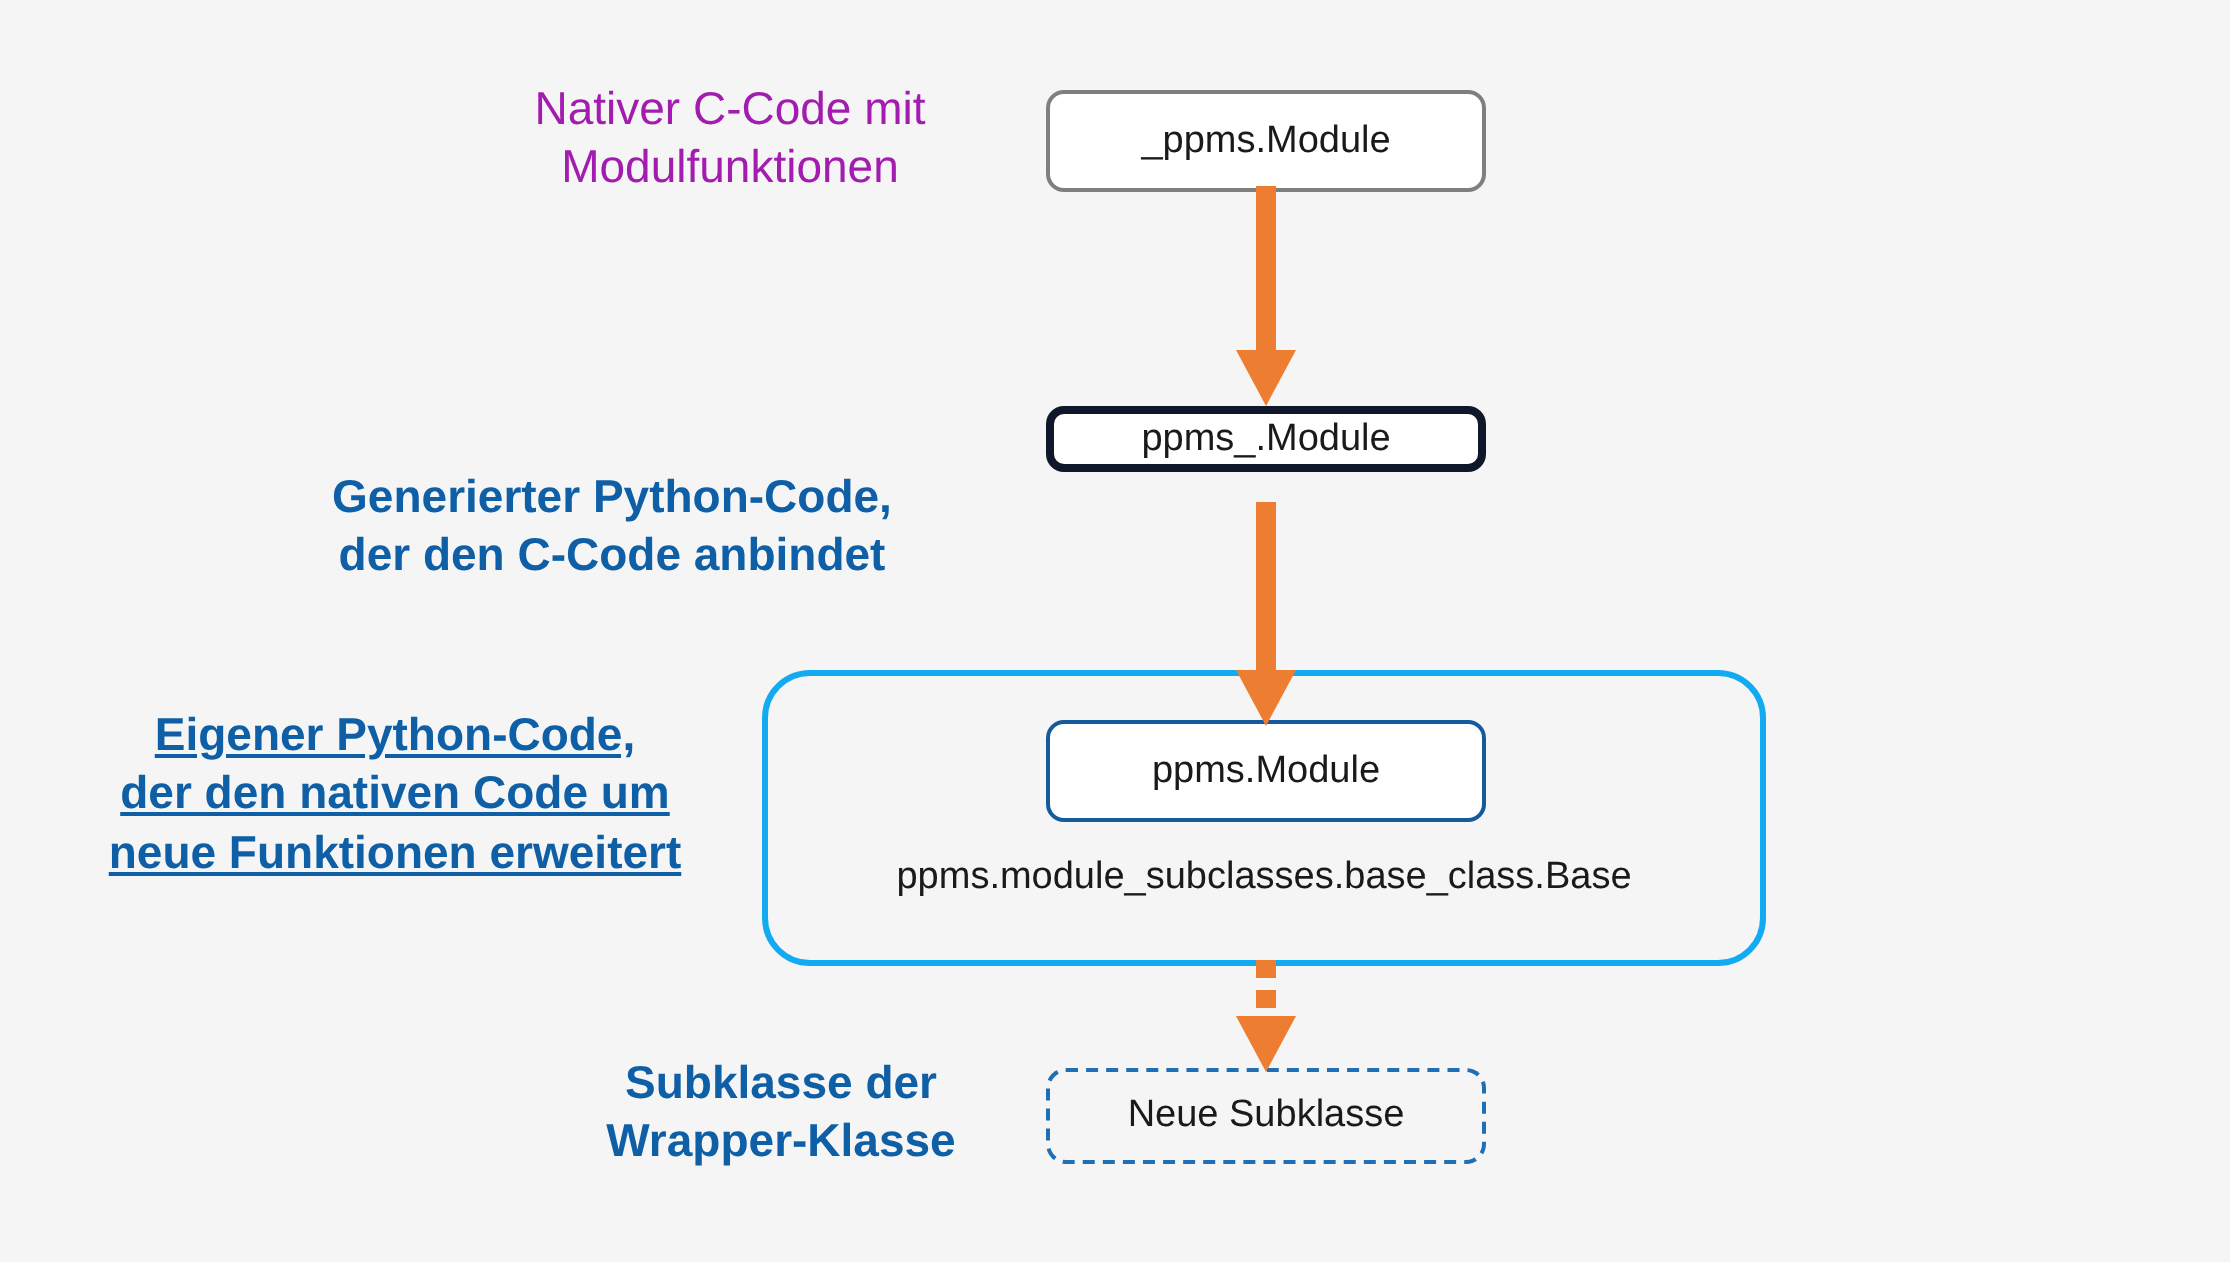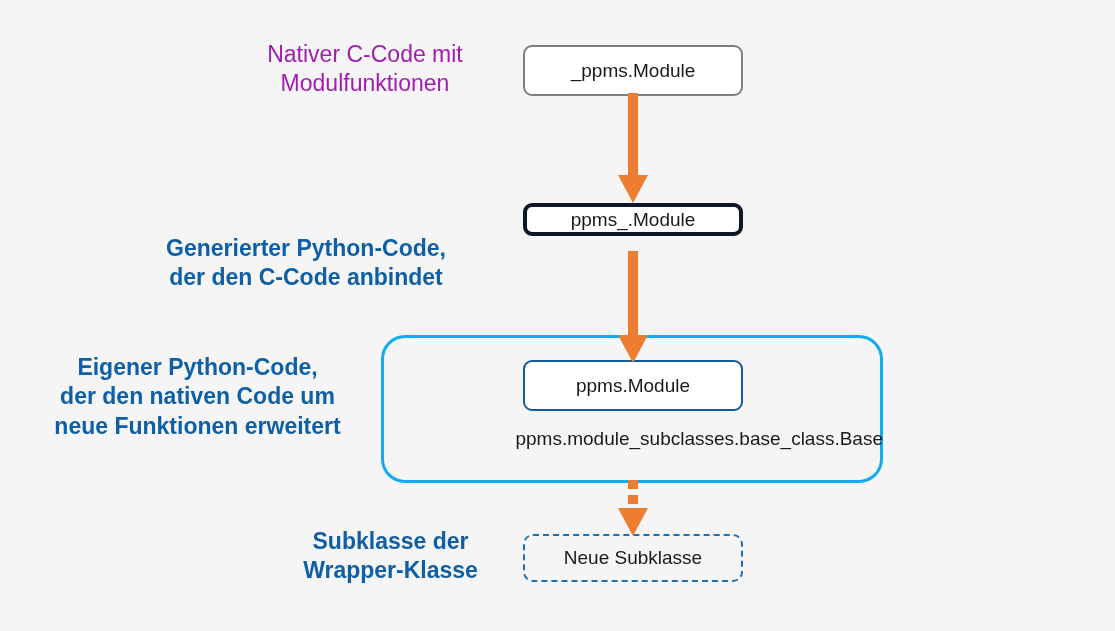--- a/index.html
+++ b/index.html
@@ -27,21 +27,21 @@
     line-height: 1.28;
     font-size: 23px;
     white-space: pre-line;
   }
   .label-gray  { color: #a21caf; font-weight: 400; }
   .label-blue  { color: #0f5fa6; font-weight: 700; }
   .label-cyan  { color: #12a9f0; font-weight: 700; }
 
   #label-native   { left: 180px; top: 40px;  width: 370px; }
   #label-generated{ left: 116px; top: 198px; width: 380px; margin-top: 36px; }
-  #label-own      { left: 20px;  top: 353px; width: 355px; }
+  #label-own      { left: 20px;  top: 353px; width: 355px; text-decoration: underline; }
   #label-wrapper  { left: 893px; top: 373px; width: 222px; }
   #label-subclass { left: 258px; top: 527px; width: 265px; }
 
   
   .node {
     position: absolute;
     display: flex;
     align-items: center;
     justify-content: center;
     box-sizing: border-box;
@@ -77,21 +77,21 @@
     width: 502px; height: 148px;
     box-sizing: border-box;
     border: 3px solid #12aaf0;
     border-radius: 24px;
     background: transparent;
   }
   #base-class-text {
     position: absolute;
     left: 381px; top: 428px;
     width: 502px;
-    text-align: right;
+    text-align: center;
     font-size: 19px;
     color: #1a1a1a;
   }
 
   
   .arrow {
     position: absolute;
     left: 0; top: 0;
   }
   #arrow-1 { left: 612px; top: 93px;  width: 42px; height: 110px; }

